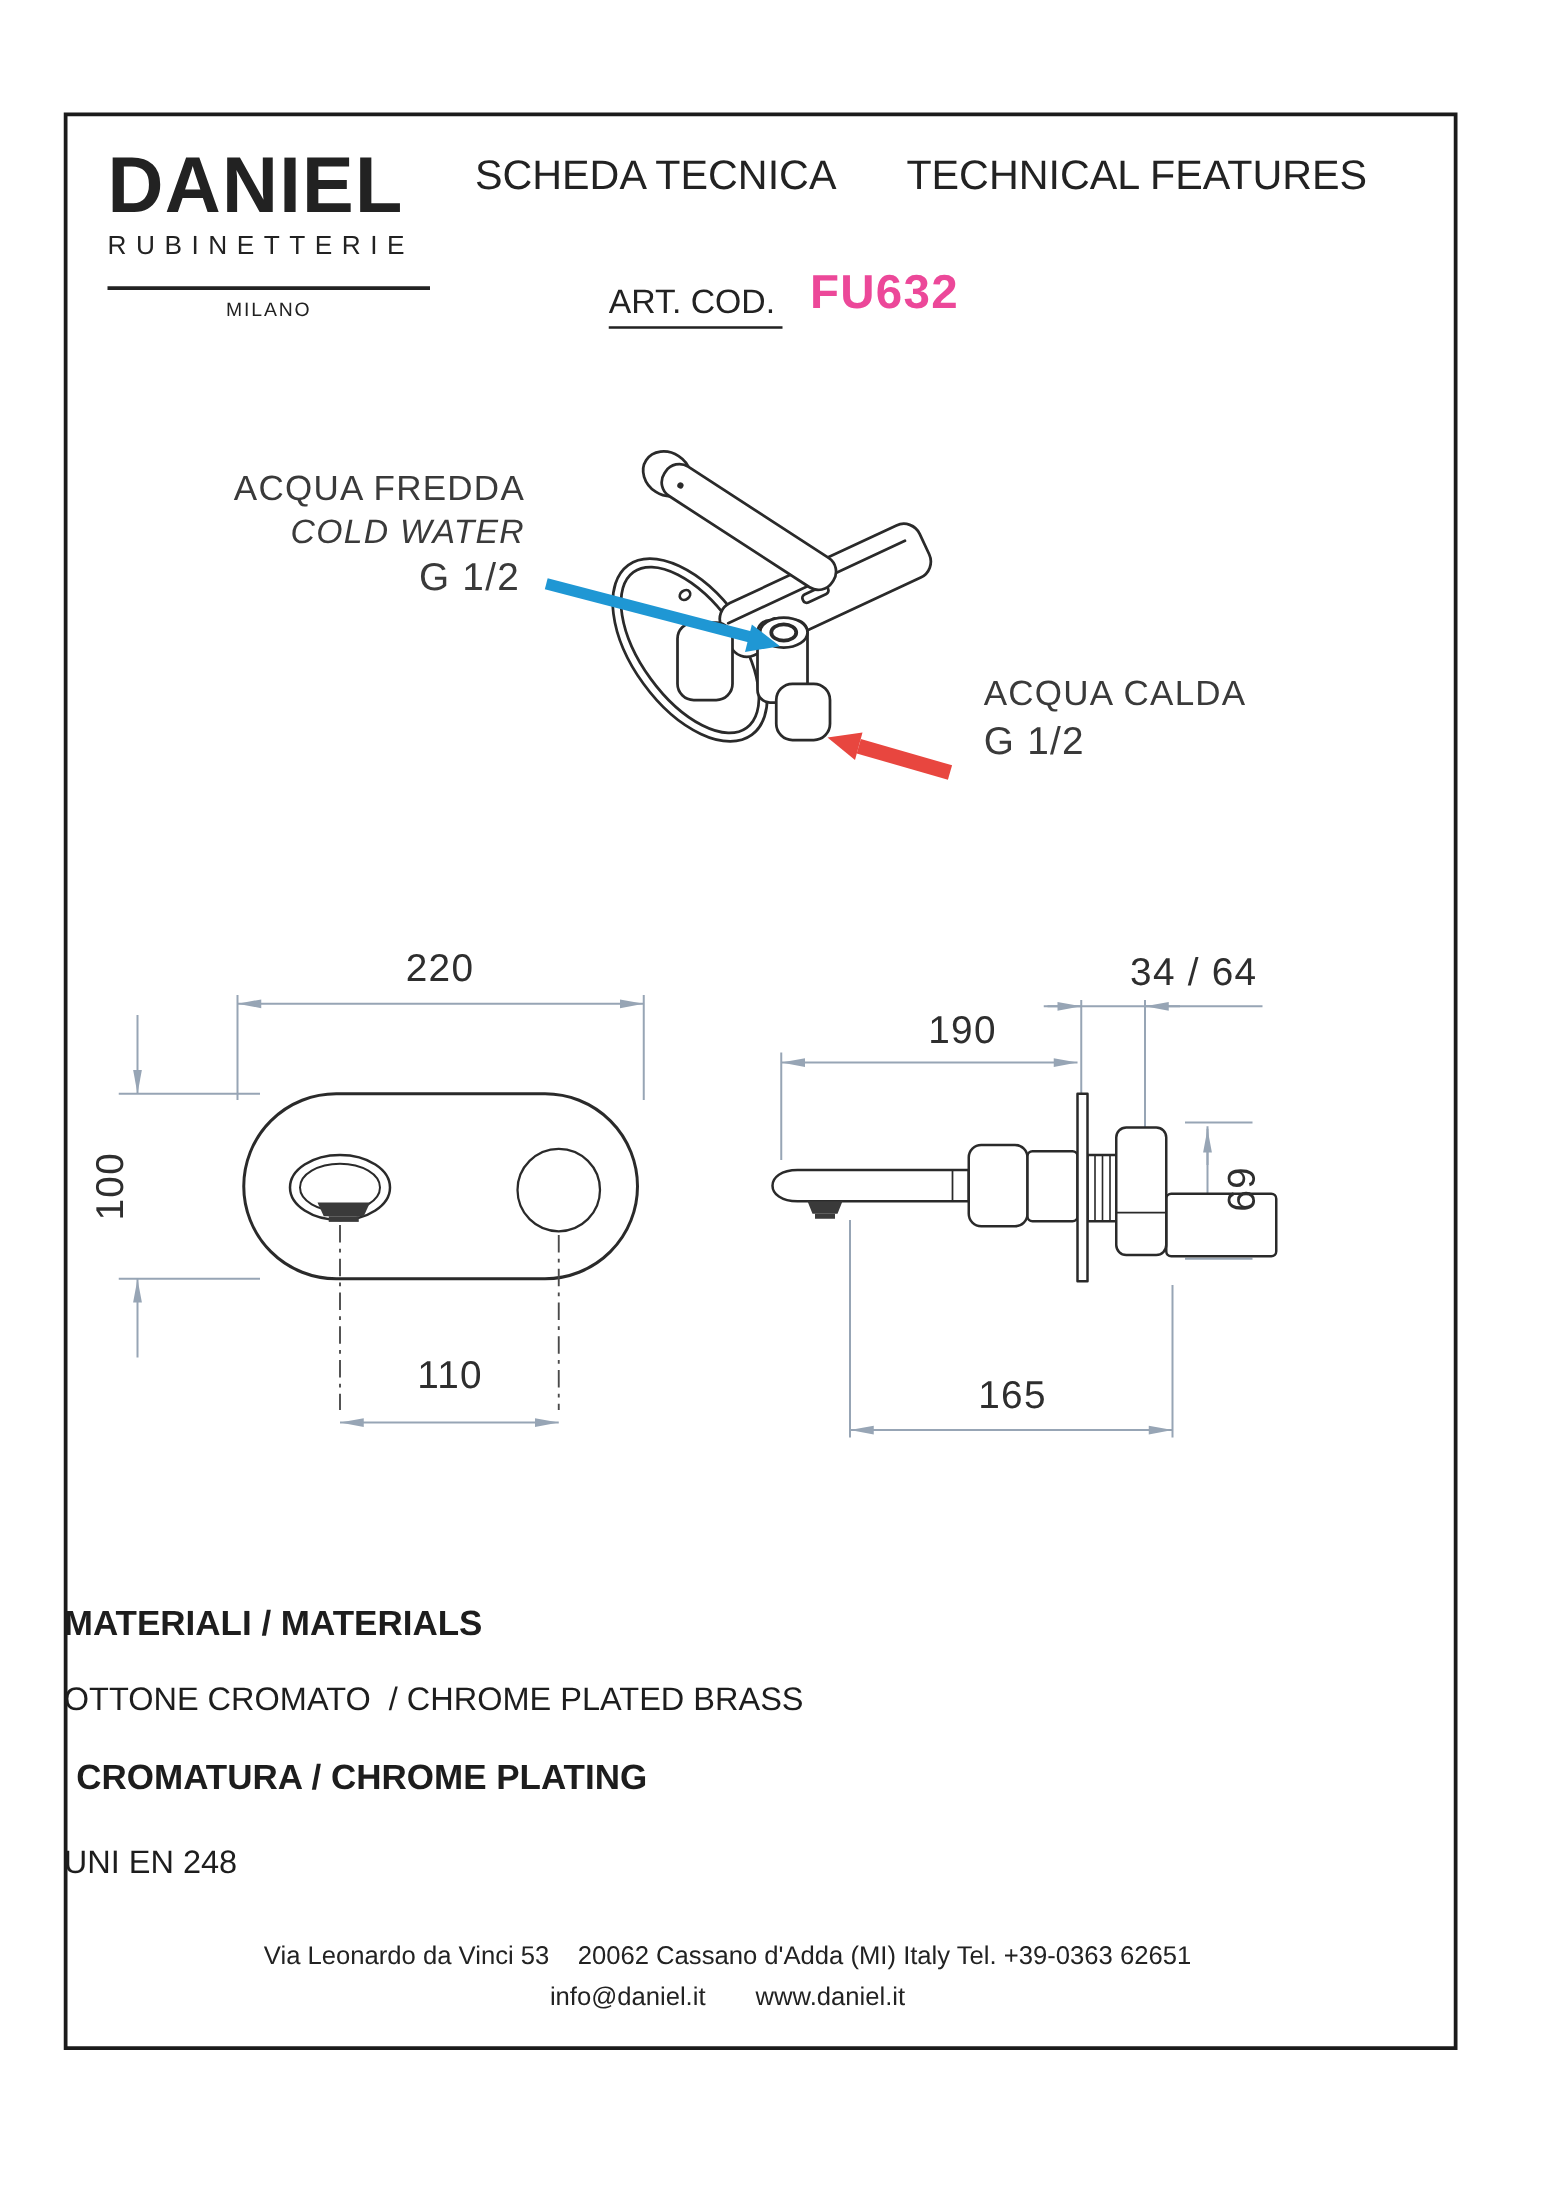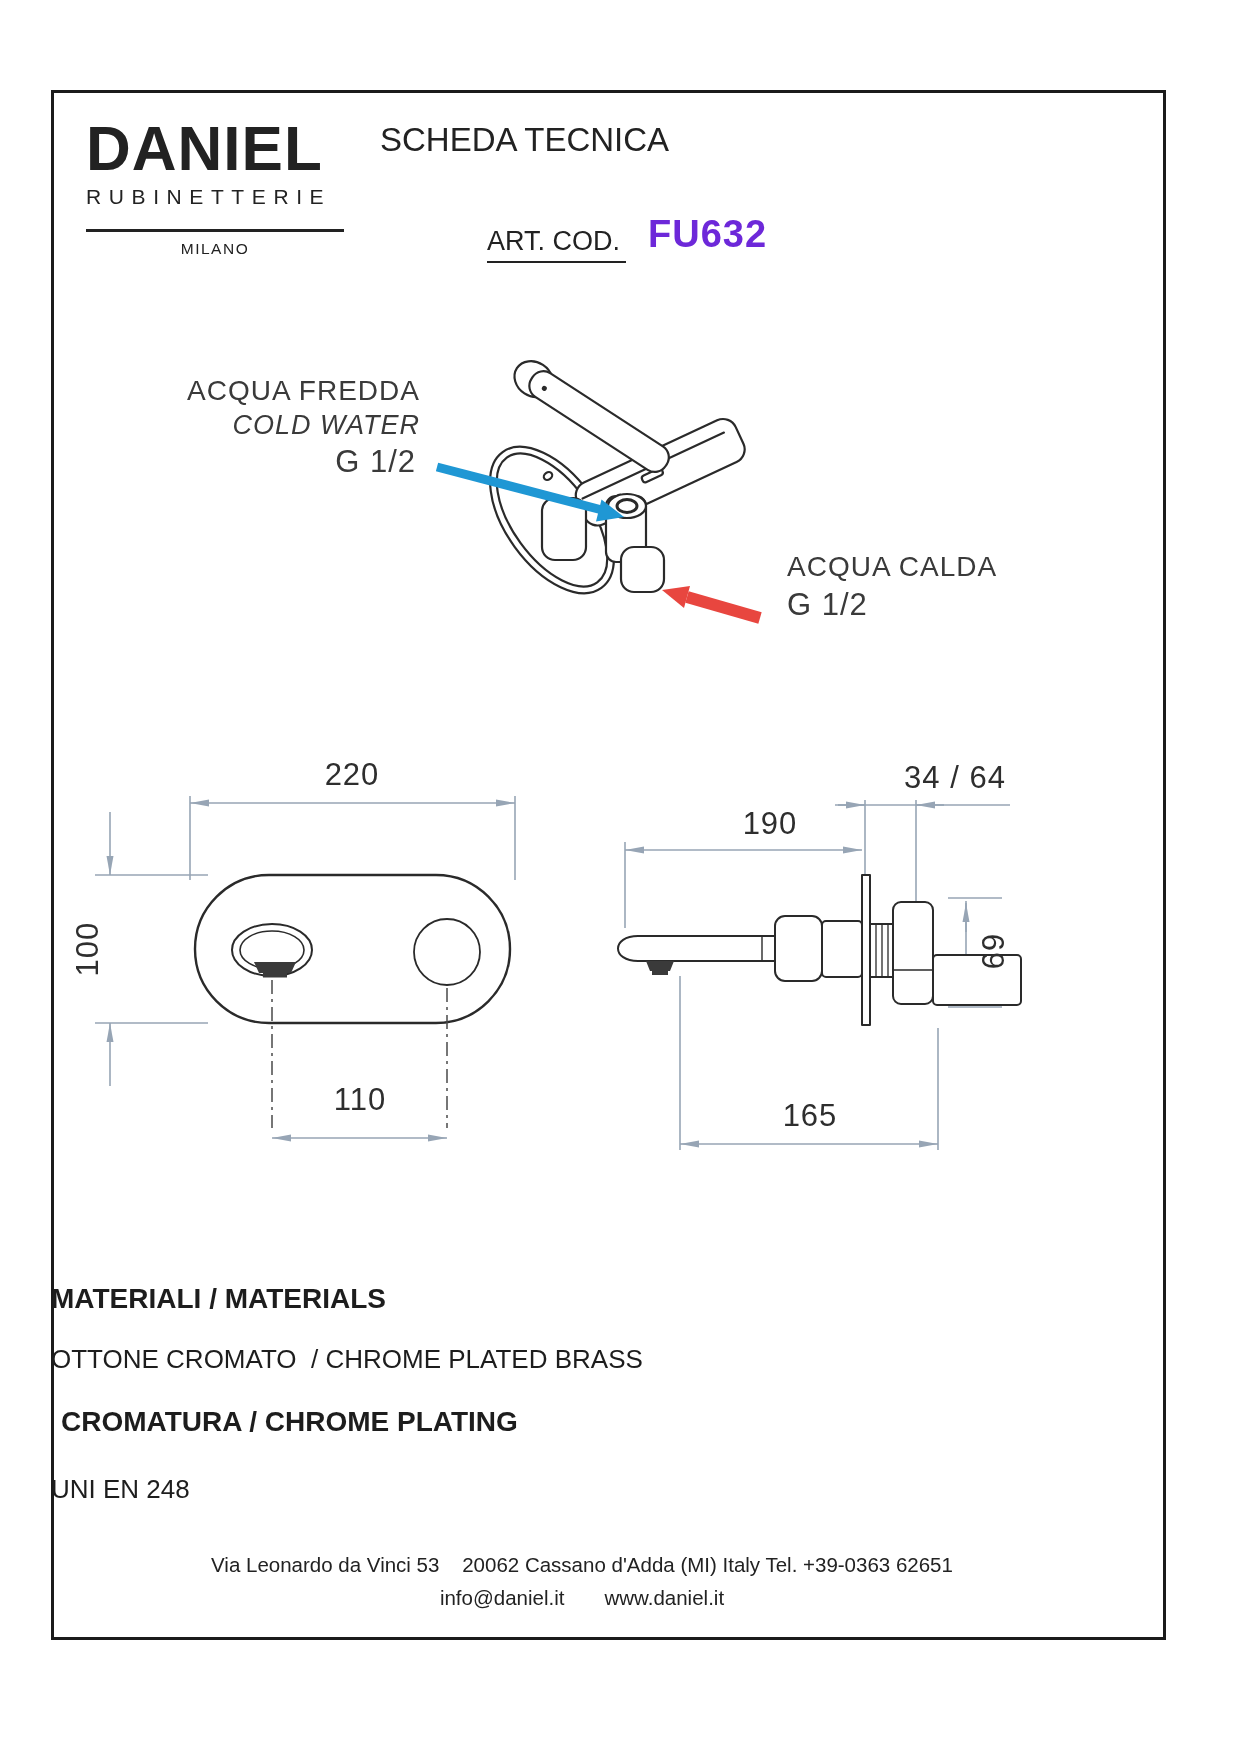--- a/index.html
+++ b/index.html
@@ -8,28 +8,28 @@
   
   .sheet-frame{left:51px;top:90px;width:1109px;height:1544px;border:3px solid #1b1b1b;}
   
   .logo{left:86px;top:118px;width:258px;}
   .logo-brand{font-size:62px;font-weight:bold;letter-spacing:1px;line-height:1;transform:scaleY(1.02);color:#222;}
   .logo-sub{font-size:21px;letter-spacing:7.6px;margin-top:5px;padding-bottom:20px;border-bottom:3px solid #222;color:#222;white-space:nowrap;}
   .logo-city{font-size:15.5px;letter-spacing:1.5px;margin-top:8px;text-align:center;color:#222;}
   
   .title-row{left:380px;top:121px;display:flex;gap:56px;font-size:33px;color:#222;white-space:nowrap;}
   .artcod{left:487px;top:226px;font-size:27px;border-bottom:2.5px solid #222;padding-bottom:4px;padding-right:6px;color:#222;}
-  .artval{left:648px;top:213px;font-size:38px;font-weight:bold;letter-spacing:1px;color:#6d28d9;}
+  .artval{left:648px;top:213px;font-size:38px;font-weight:bold;letter-spacing:1px;color:#ec4899;}
   
   .dlabel{color:#3a3a3a;letter-spacing:1px;}
   .cold-block{left:180px;top:374px;width:240px;text-align:right;}
   .cold-block .l1{font-size:28px;line-height:34px;}
   .cold-block .l2{font-size:27px;line-height:34px;font-style:italic;}
   .cold-block .l3{font-size:31px;line-height:36px;margin-top:2px;padding-right:4px;}
-  .hot-block{left:787px;top:538px;width:260px;text-align:left;margin-top:12px;}
+  .hot-block{left:787px;top:538px;width:260px;text-align:left;}
   .hot-block .l1{font-size:28px;line-height:34px;}
   .hot-block .l2{font-size:27px;line-height:34px;font-style:italic;}
   .hot-block .l3{font-size:31px;line-height:36px;margin-top:3px;}
   
   .dim{width:140px;text-align:center;font-size:31px;color:#2e2e2e;letter-spacing:1px;white-space:nowrap;}
   .rot-ccw{transform:rotate(-90deg);}
   .rot-cw{transform:rotate(90deg);}
   
   .mat{left:51px;width:1112px;text-align:left;color:#1d1d1d;white-space:pre;}
   .mat.b{font-weight:bold;}
@@ -48,20 +48,21 @@
 <div class="abs sheet-frame"></div>
 
 <div class="abs logo">
   <div class="logo-brand">DANIEL</div>
   <div class="logo-sub">RUBINETTERIE</div>
   <div class="logo-city">MILANO</div>
 </div>
 
 <div class="abs title-row">
   <span>SCHEDA TECNICA</span>
+  <span>TECHNICAL FEATURES</span>
 </div>
 <div class="abs artcod">ART. COD.</div>
 <div class="abs artval">FU632</div>
 
 <svg class="abs" style="left:430px;top:300px;" width="350" height="310" viewBox="0 0 350 310">
   <g fill="#ffffff" stroke="#2a2a2a" stroke-width="2.2" stroke-linejoin="round" stroke-linecap="round">
 
     <g transform="rotate(-36 122 220)">
       <ellipse cx="122" cy="220" rx="46" ry="84"></ellipse>
       <ellipse cx="122" cy="220" rx="39" ry="77"></ellipse>

